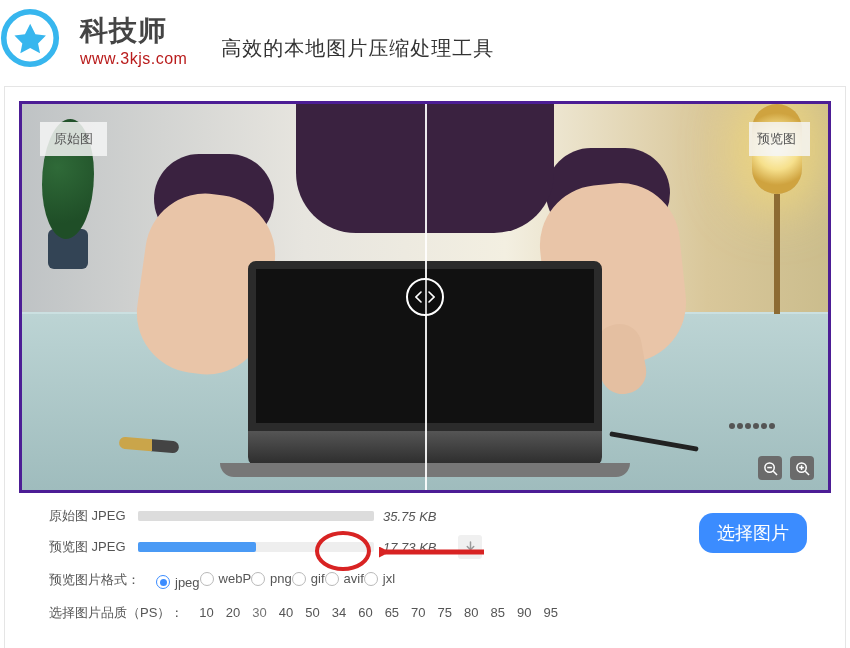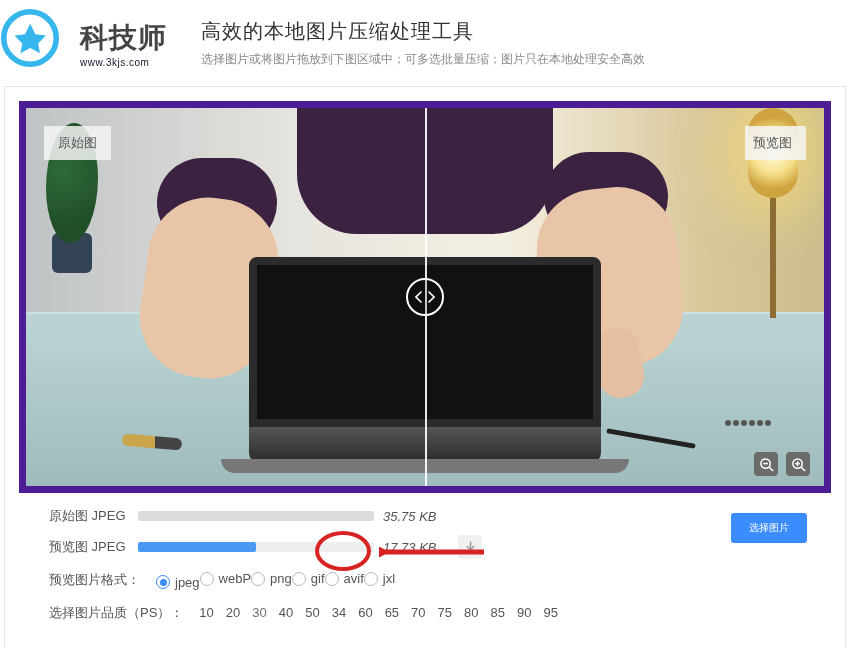--- a/index.html
+++ b/index.html
@@ -1,28 +1,28 @@
 <!DOCTYPE html>
 <html><head>
 <meta charset="utf-8">
 <style>
   * { margin: 0; padding: 0; box-sizing: border-box; }
   body { font-family: "Microsoft YaHei", Arial, sans-serif; background: #fff; width: 850px; }
   .header { display: flex; align-items: flex-end; padding: 8px 0 18px; gap: 20px; }
   .logo { width: 60px; height: 60px; flex-shrink: 0; }
   .logo-text { display: flex; flex-direction: column; }
   .logo-name { font-size: 28px; font-weight: bold; color: #444; letter-spacing: 1px; }
-  .logo-url  { font-size: 10px; color: #0f172a; letter-spacing: 0.5px; }
+  .logo-url  { font-size: 16px; color: #b91c1c; letter-spacing: 0.5px; }
   .title-block { margin-left: 14px; }
   .main-title { font-size: 20px; color: #333; font-weight: 400; margin-bottom: 6px; letter-spacing: 1px; }
   .subtitle   { font-size: 12px; color: #888; }
 
   .card { border: 1px solid #e5e5e5; margin: 0 4px 10px; padding: 0 0 18px; background: #fff; }
 
-  .preview-area { position: relative; height: 392px; margin: 14px; border: 7px solid #4c1d95; overflow: hidden; background: #dfe7ea; }
+  .preview-area { position: relative; height: 392px; margin: 14px; border: 3px solid #4c1d95; overflow: hidden; background: #dfe7ea; }
   .preview-img  { position: absolute; inset: 0; }
   
   .scene { position: absolute; inset: 0; }
   .wall  { position: absolute; top: 0; left: 0; right: 0; height: 58%; background: linear-gradient(90deg, #bfc3c5 0%, #e7e5df 35%, #f3efe1 60%, #d9c79a 85%, #cbbd8d 100%); }
   .desk  { position: absolute; bottom: 0; left: 0; right: 0; height: 46%; background: linear-gradient(180deg, #bcd4d4 0%, #9fbcbd 100%); border-top: 2px solid #cbe0e1; }
   .person { position: absolute; top: 0; left: 10%; width: 80%; height: 60%; }
   .torso { position: absolute; top: -10px; left: 30%; width: 40%; height: 60%; background: #3a2240; border-radius: 10px 10px 60px 60px; }
   .arm-left  { position: absolute; top: 90px; left: 6%;   width: 130px; height: 180px; background: #e9c5a8; border-radius: 60px; transform: rotate(8deg); }
   .arm-right { position: absolute; top: 80px; right: 10%; width: 140px; height: 180px; background: #e9c5a8; border-radius: 60px; transform: rotate(-6deg); }
   .sleeve-l { position: absolute; top: 50px; left: 8%;  width: 120px; height: 90px; background: #3a2240; border-radius: 50px; }
@@ -59,21 +59,21 @@
   .stat-row { display: flex; align-items: center; font-size: 13px; color: #555; margin-bottom: 10px; gap: 9px; }
   .stat-label { width: 80px; white-space: nowrap; }
   .bar-track  { width: 236px; height: 10px; background: #eee; border-radius: 2px; position: relative; }
   .bar-fill   { position: absolute; inset: 0; background: #dcdcdc; border-radius: 2px; }
   .bar-fill.blue  { background: #4a9af5; }
   .stat-val { width: 66px; font-style: italic; }
   .dl-btn { width: 24px; height: 24px; background: #f0f0f0; border-radius: 3px; display: flex; align-items: center; justify-content: center; cursor: pointer; }
   .circle-annot { position: absolute; left: 266px; top: 24px; width: 56px; height: 40px; border: 4px solid #d82323; border-radius: 50%; pointer-events: none; }
   .arrow-annot { position: absolute; left: 330px; top: 40px; pointer-events: none; }
 
-  .select-btn { position: absolute; right: 0; top: 6px; background: #3b8cff; color: #fff; font-size: 10px; padding: 8px 18px; border-radius: 3px; cursor: pointer; }
+  .select-btn { position: absolute; right: 0; top: 6px; background: #3b8cff; color: #fff; font-size: 18px; padding: 8px 18px; border-radius: 14px; cursor: pointer; }
 
   .options { margin: 12px 38px 0 44px; font-size: 13px; color: #555; }
   .opt-row { display: flex; align-items: center; gap: 16px; margin-bottom: 14px; }
   .opt-label { }
   .radio { display: inline-flex; align-items: center; gap: 5px; cursor: pointer; }
   .radio .dot { width: 14px; height: 14px; border: 1.5px solid #b9b9b9; border-radius: 50%; display: inline-flex; align-items: center; justify-content: center; }
   .radio.sel .dot { border-color: #3b8cff; }
   .radio.sel .dot::after { content: ""; width: 7px; height: 7px; background: #3b8cff; border-radius: 50%; }
   .quality-list { display: flex; gap: 12px; align-items: center; }
   .quality-list span { cursor: pointer; }
@@ -88,21 +88,20 @@
       <circle cx="32" cy="32" r="28" fill="none" stroke="#37b6ee" stroke-width="6"></circle>
       <path d="M32 10 L40 26 L56 28 L44 40 L47 55 L32 47 L17 55 L20 40 L8 28 L24 26 Z" fill="#37b6ee" transform="scale(.7) translate(14 14)"></path>
     </svg>
   </div>
   <div class="logo-text">
     <div class="logo-name">科技师</div>
     <div class="logo-url">www.3kjs.com</div>
   </div>
   <div class="title-block">
     <div class="main-title">高效的本地图片压缩处理工具</div>
-    <div class="subtitle">选择图片或将图片拖放到下图区域中；可多选批量压缩；图片只在本地处理安全高效</div>
   </div>
 </div>
 
 <div class="card">
 
   <div class="preview-area">
     <div class="preview-img">
       <div class="scene">
         <div class="wall"></div>
         <div class="desk"></div>

